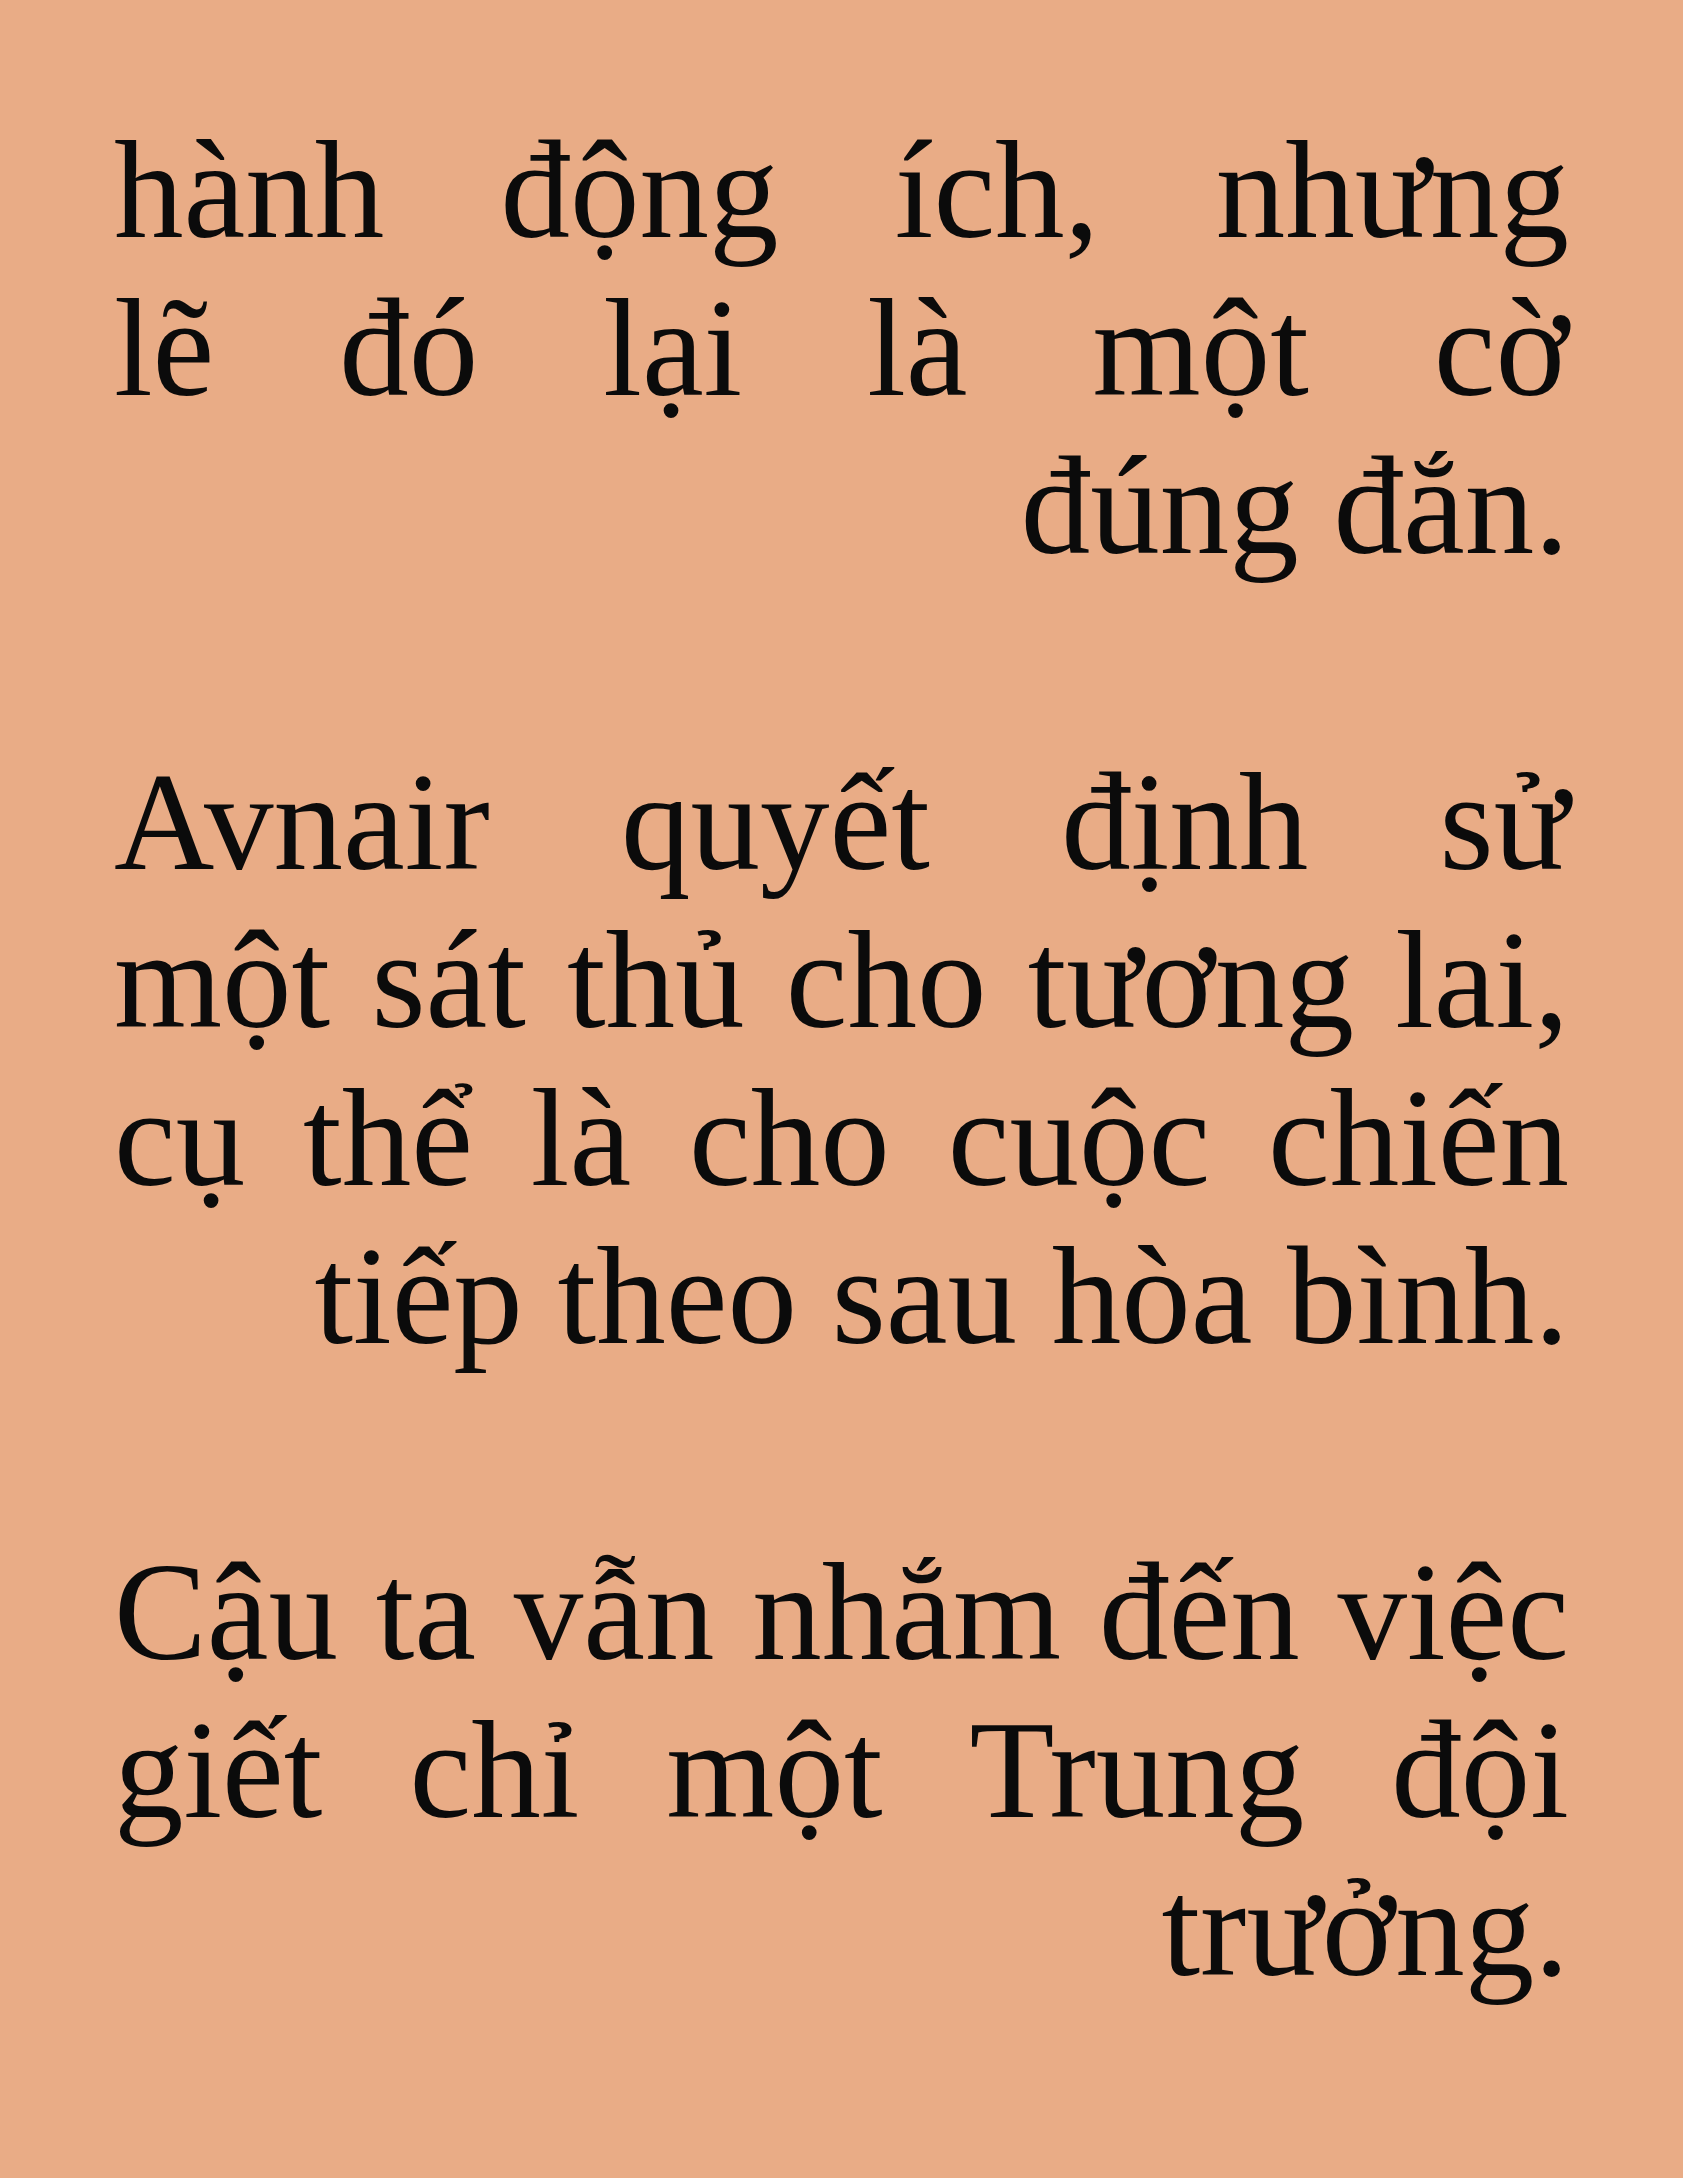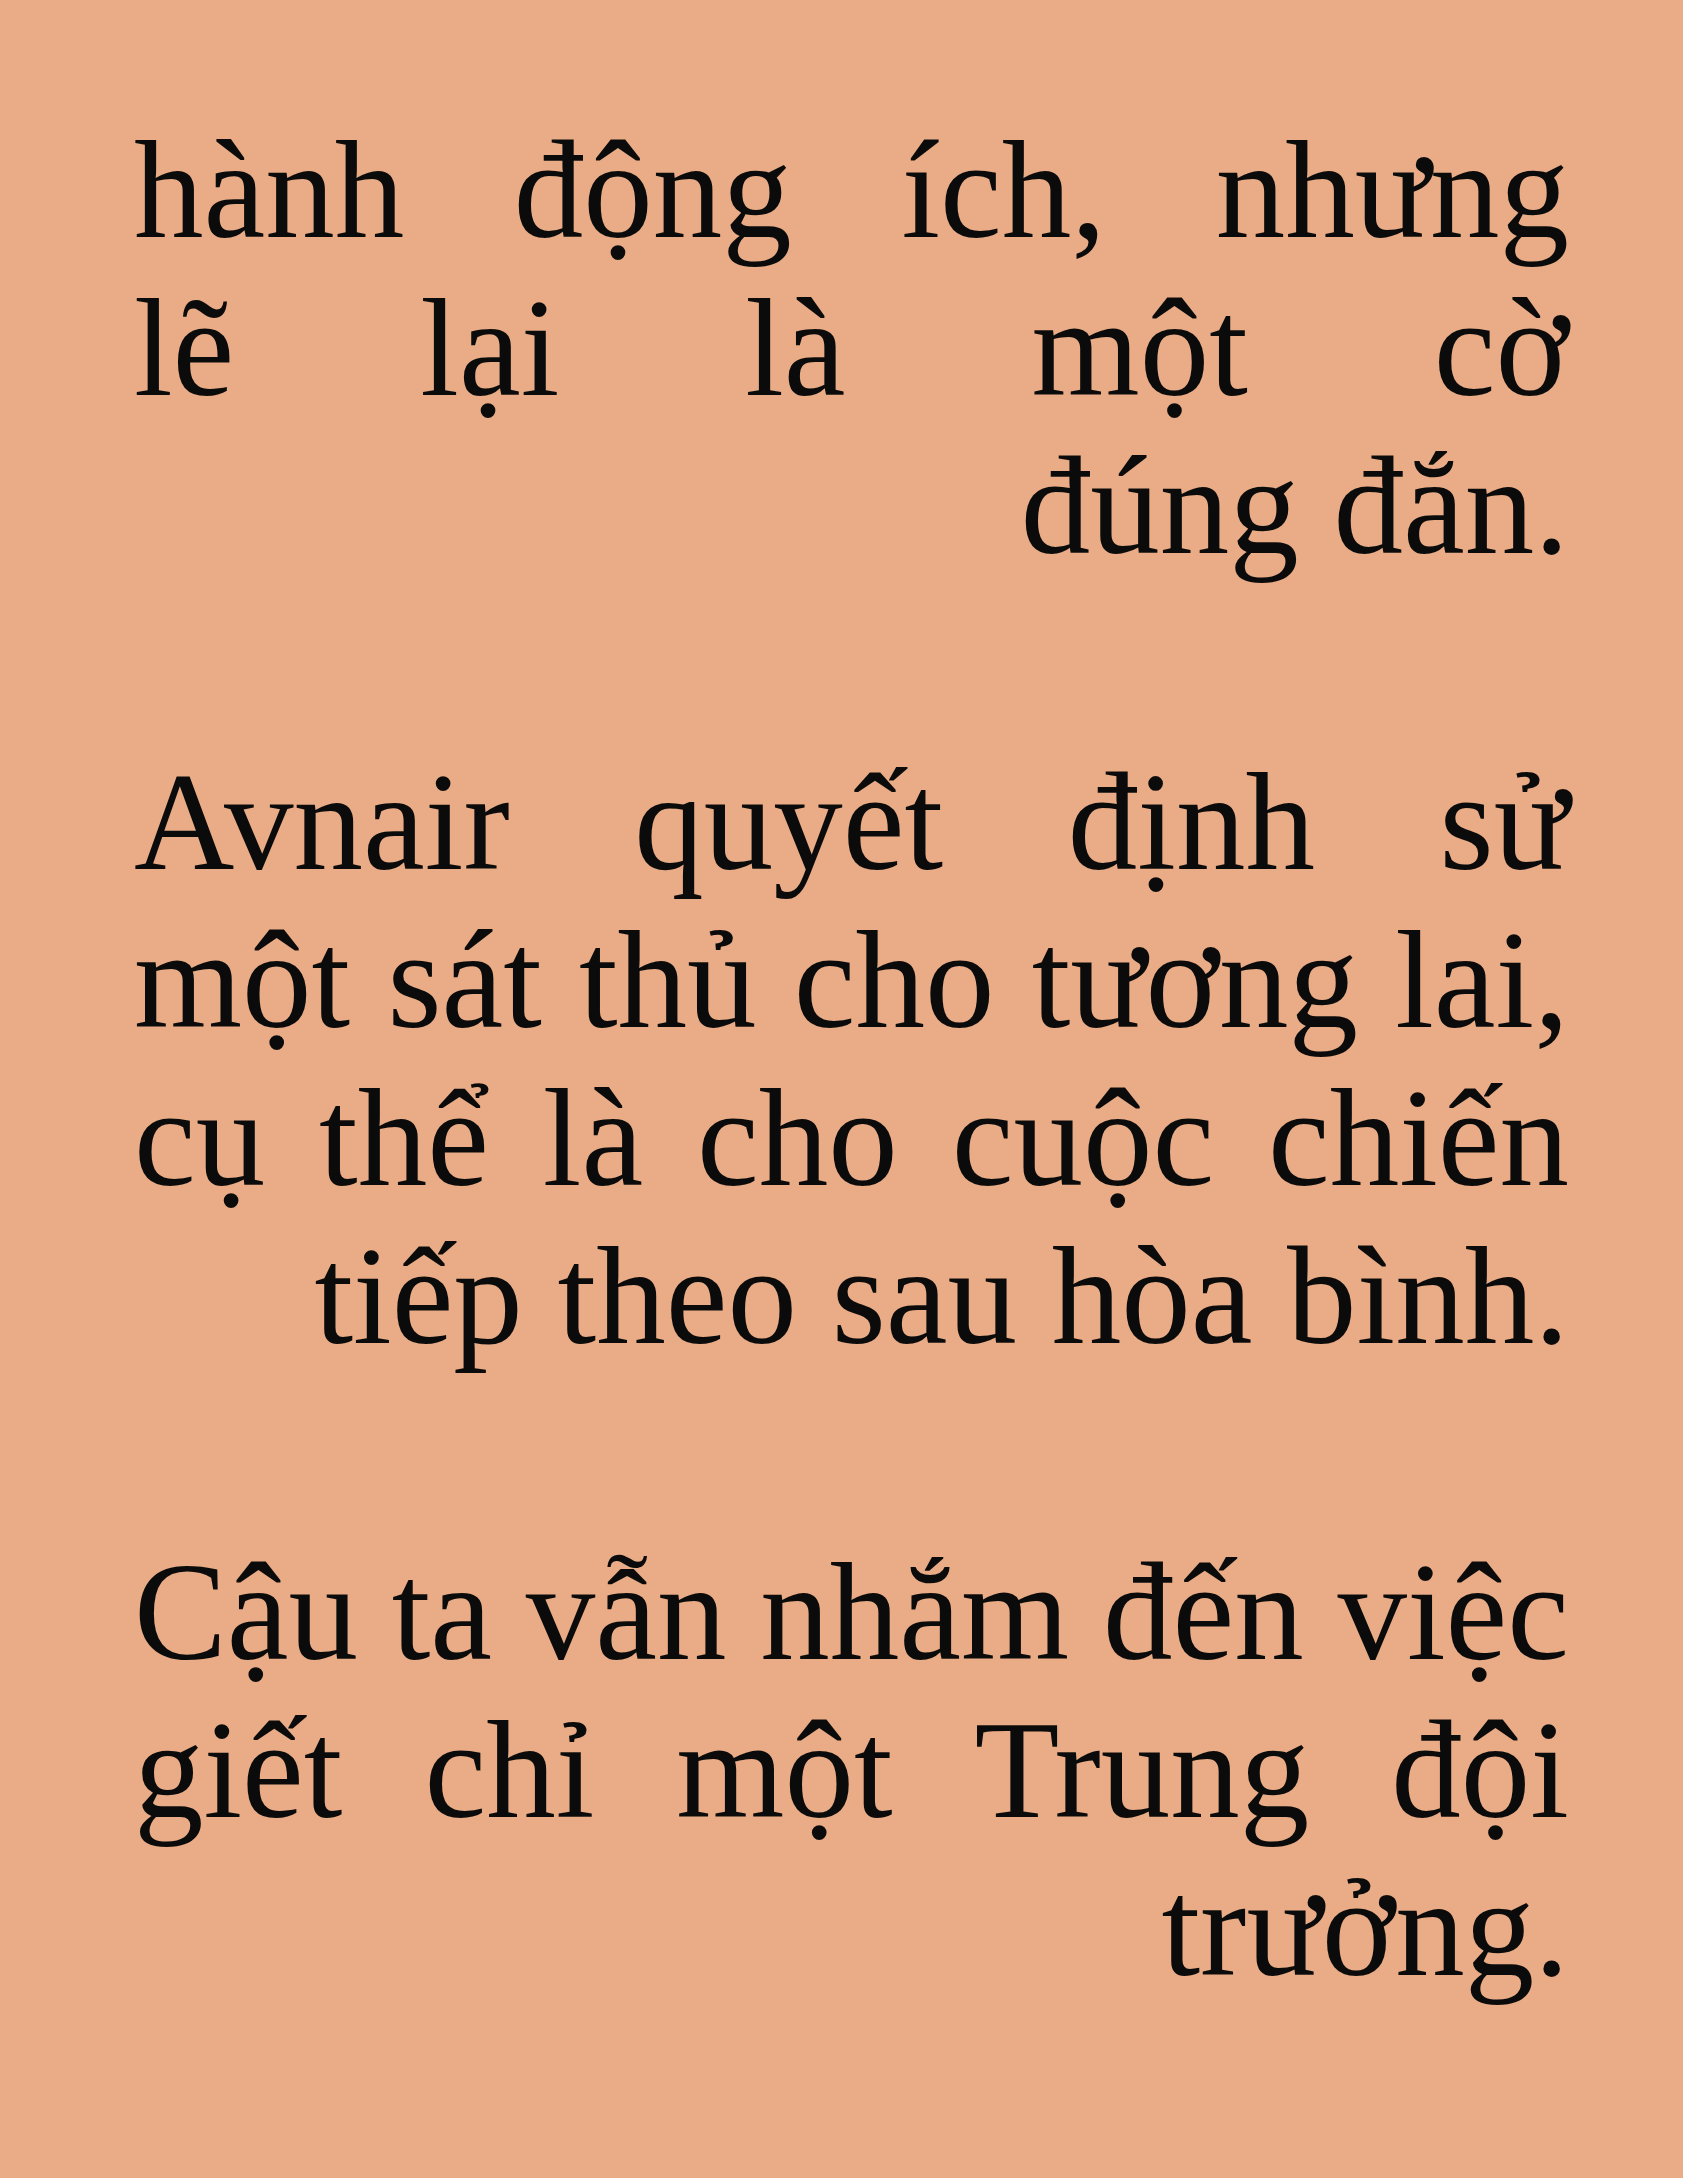--- a/index.html
+++ b/index.html
@@ -29,21 +29,20 @@
     margin-top: 158px;
   }
   
   .line {
     display: flex;
     justify-content: space-between;
     width: 100%;
   }
   .line span {
     white-space: pre;
-    margin-left: 20px;
   }
   
   .line.last {
     display: block;
     text-align: right;
     white-space: pre;
   }
 </style>
 </head>
 <body>
@@ -52,20 +51,21 @@
   <div class="content" id="content" style="color: rgb(11, 11, 11);">
       <div class="para">
         <div class="line">
           <span>hành</span>
           <span>động</span>
           <span>ích,</span>
           <span>nhưng</span>
         </div>
         <div class="line">
           <span>lẽ</span>
+          <span>đó</span>
           <span>lại</span>
           <span>là</span>
           <span>một</span>
           <span>cờ</span>
         </div>
         <div class="line last">đúng đắn.</div>
       </div>
       <div class="para">
         <div class="line">
           <span>Avnair</span>

